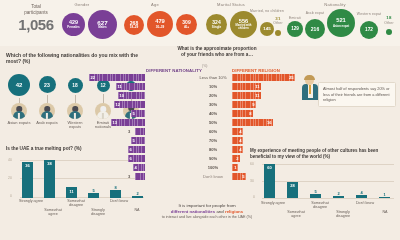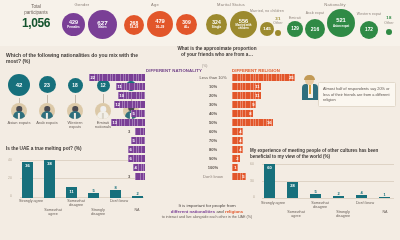--- a/index.html
+++ b/index.html
@@ -21,21 +21,21 @@
   .circ{
     position:absolute;border-radius:50%;
     display:flex;flex-direction:column;align-items:center;justify-content:center;
     color:#fff;line-height:1;text-align:center;
   }
   .circ .num{font-weight:bold;display:block;}
   .circ .lbl{display:block;font-size:3.1px;font-weight:bold;margin-top:.5px;}
 
   .totalwrap{position:absolute;left:10px;top:4px;width:52px;text-align:center;}
   .totalwrap .tcap{font-size:4.6px;color:#6e635c;line-height:1.25;}
-  .totalwrap .tnum{font-size:12px;font-weight:bold;color:#14532d;letter-spacing:-.4px;margin-top:1px;}
+  .totalwrap .tnum{font-size:15px;font-weight:bold;color:#737373;letter-spacing:-.4px;margin-top:1px;}
 
   
   .q-title{font-size:5px;font-weight:bold;color:#3f3a37;line-height:1.28;}
   .mix{position:absolute;left:6px;top:52px;width:136px;}
   .mixrow{position:absolute;top:22px;left:0;width:136px;height:58px;}
   .mixitem{position:absolute;width:26px;text-align:center;}
   .mixcirc{
     border-radius:50%;background:#17707c;color:#fff;font-weight:bold;
     display:flex;align-items:center;justify-content:center;margin:0 auto;
   }

